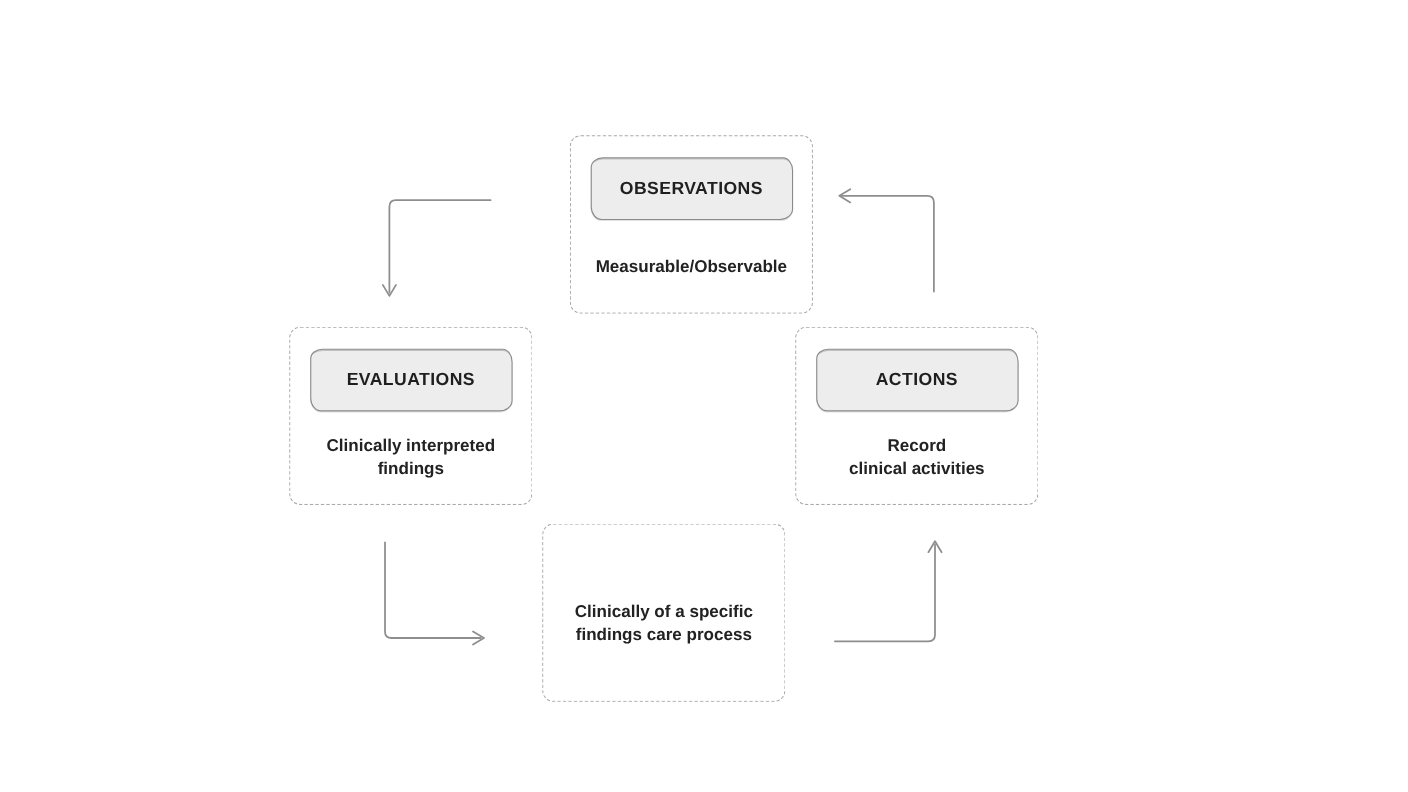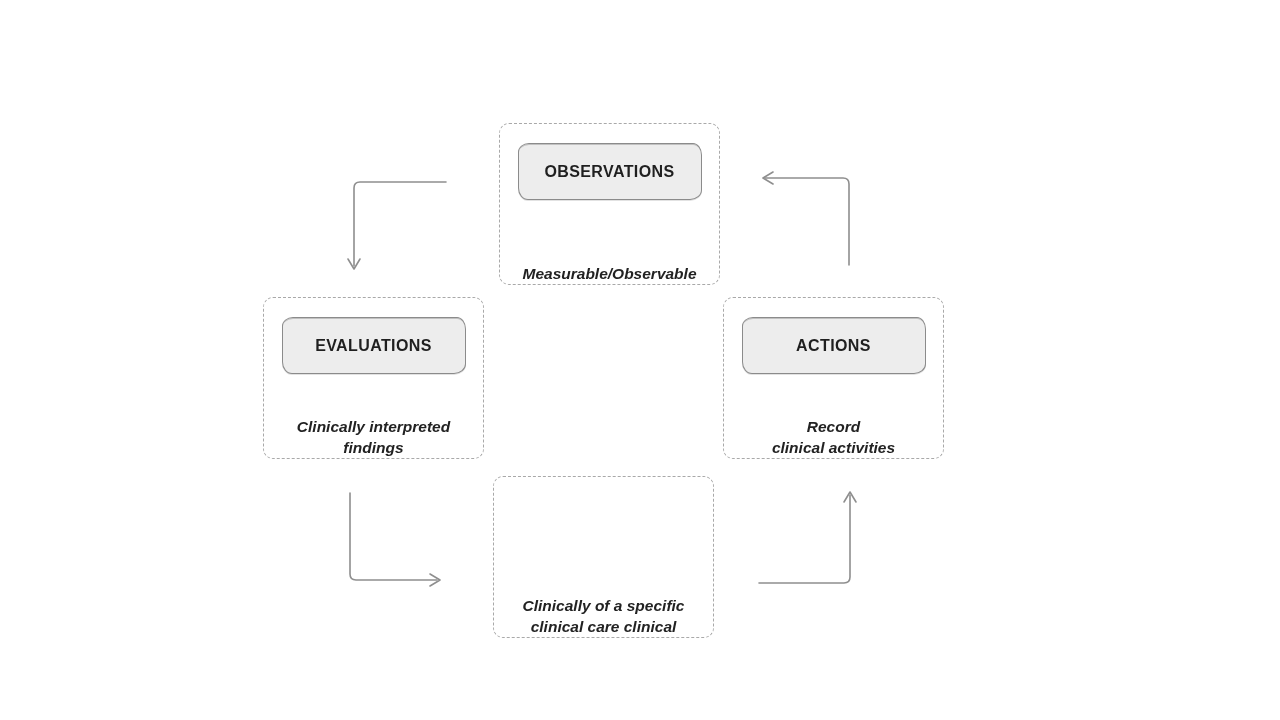--- a/index.html
+++ b/index.html
@@ -26,21 +26,21 @@
     height: 162px;
     border: 1px dashed #a9a9a9;
     border-radius: 10px;
     background: #ffffff;
     display: flex;
     flex-direction: column;
     align-items: center;
     padding-top: 19px;
   }
 
-  .node-observations { left: 499px; top: 123px; }
+  .node-observations { left: 518px; top: 123px; }
   .node-evaluations  { left: 263px; top: 297px; }
   .node-actions      { left: 723px; top: 297px; }
   .node-instructions { left: 493px; top: 476px; }
 
   .pill {
     width: 184px;
     height: 57px;
     background: #ededed;
     border: 1.5px solid #8b8b8b;
     border-radius: 11px 9px 12px 10px / 9px 12px 10px 12px;
@@ -54,23 +54,22 @@
     letter-spacing: 0.4px;
     color: #1f1f1f;
     flex-shrink: 0;
   }
 
   .desc {
     flex: 1;
     display: flex;
     flex-direction: column;
     align-items: center;
-    justify-content: flex-end;
+    justify-content: center;
     width: 100%;
-    font-style: italic;
   }
 
   .desc-line {
     font-size: 15.5px;
     font-weight: bold;
     line-height: 21px;
     color: #222222;
     text-align: center;
     white-space: nowrap;
   }
@@ -136,17 +135,17 @@
     </div>
     <div class="desc">
       <div class="desc-line">Clinically interpreted</div>
       <div class="desc-line">findings</div>
     </div>
   </div>
 
   <div class="node node-instructions">
     <div class="desc">
       <div class="desc-line">Clinically of a specific</div>
-      <div class="desc-line">clinical care clinical</div>
+      <div class="desc-line">findings care process</div>
     </div>
   </div>
 
 </div>
 
 </body></html>

